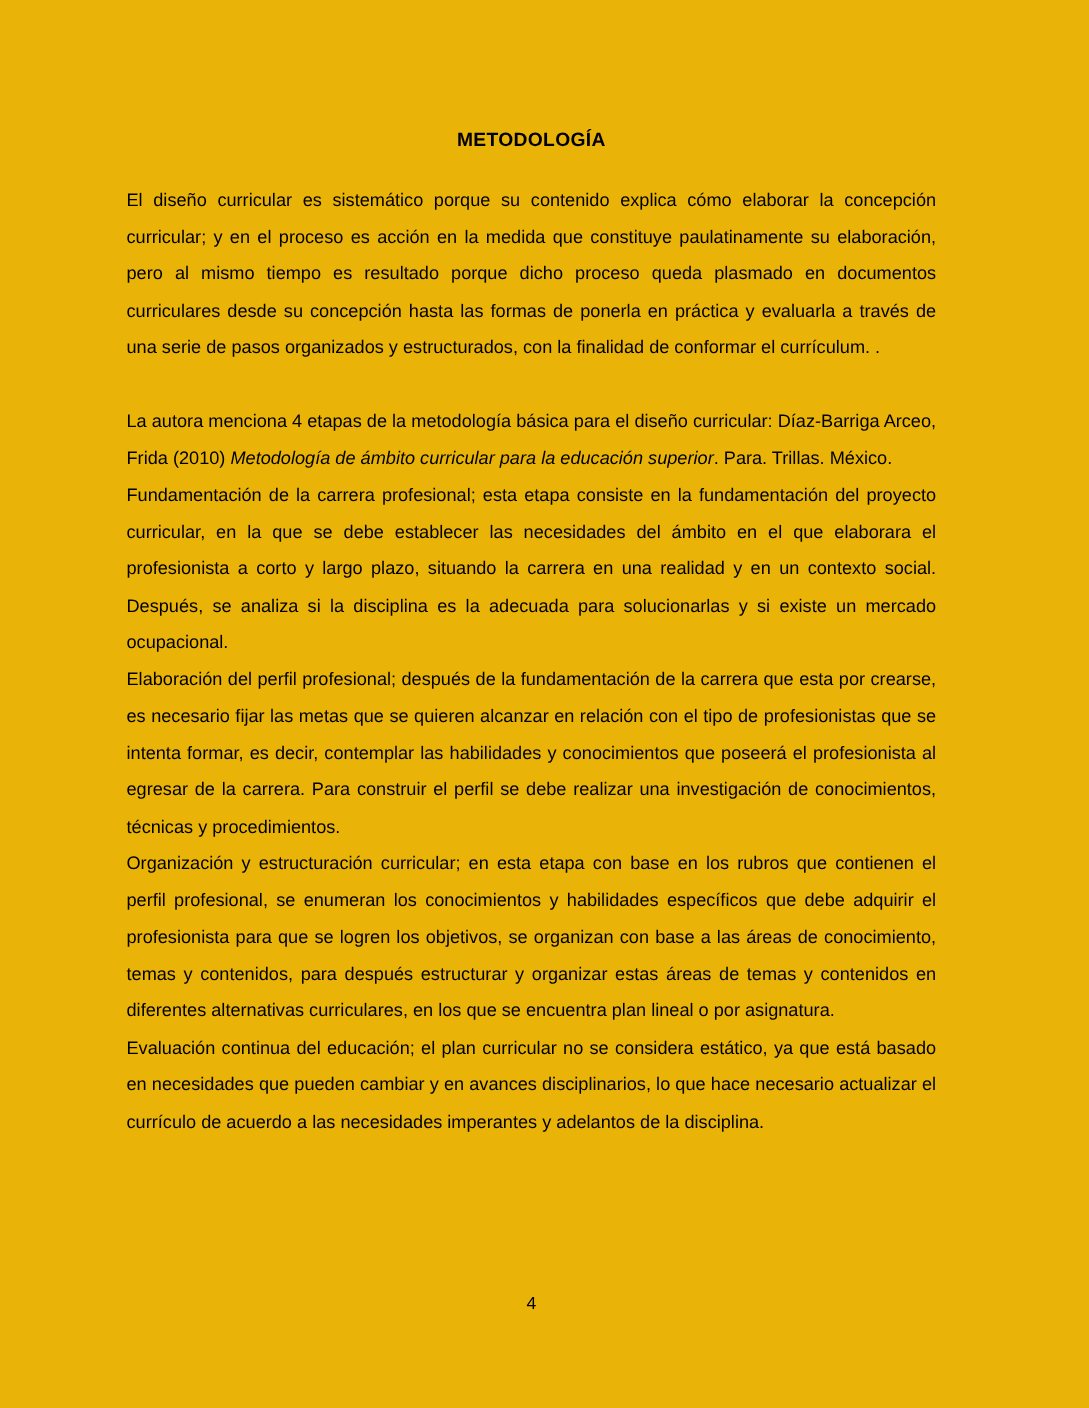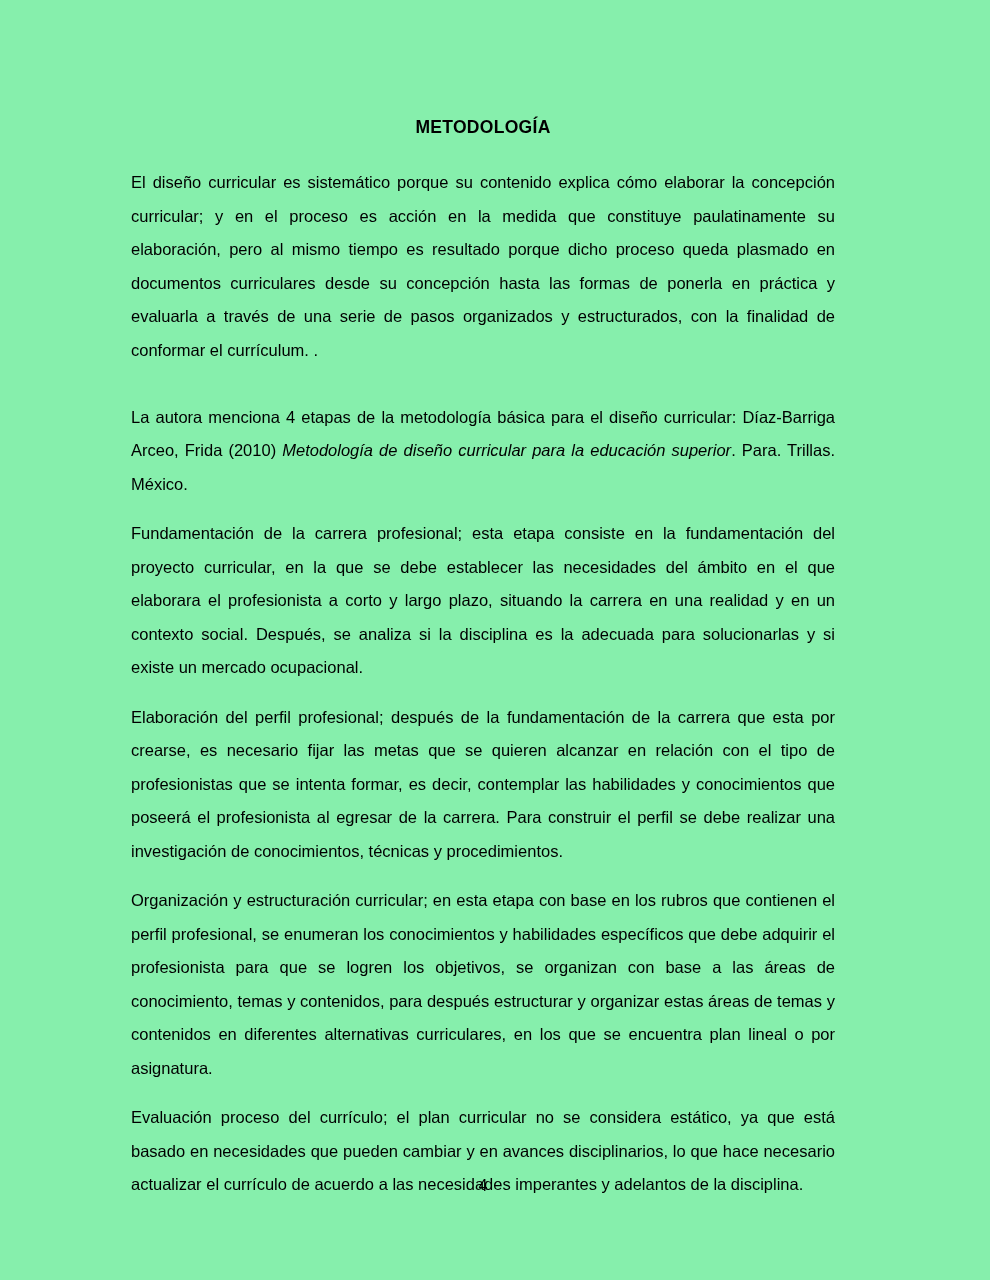--- a/index.html
+++ b/index.html
@@ -11,41 +11,41 @@
     width: 990px;
     height: 1280px;
     overflow: hidden;
     font-family: "Liberation Sans", sans-serif;
     color: #000000;
   }
   .page {
     position: relative;
     width: 990px;
     height: 1280px;
-    background: #86efac;
+    background: #eab308;
   }
   .content {
     position: absolute;
     left: 115px;
     top: 110px;
     width: 736px;
     font-size: 16.5px;
     line-height: 33.5px;
     text-align: justify;
   }
   .doc-title {
     font-size: 17.5px;
     font-weight: bold;
     text-align: center;
     line-height: 34px;
     margin: 0 0 22px 0;
     letter-spacing: 0.3px;
   }
   p.para {
-    margin: 16px;
+    margin: 0;
   }
   p.para.gap-after {
     margin-bottom: 33.5px;
   }
   p.para strong {
     font-weight: normal;
   }
   p.para em {
     font-style: italic;
   }
@@ -62,26 +62,26 @@
 </head>
 <body>
 
 <div class="page">
   <div class="content">
 
     <h1 class="doc-title">METODOLOGÍA</h1>
 
     <p class="para gap-after"><span>El diseño curricular es sistemático porque su contenido explica cómo elaborar la concepción curricular; y en el proceso es acción en la medida que constituye paulatinamente su elaboración, pero al mismo tiempo es  resultado porque dicho proceso queda plasmado en documentos curriculares desde su concepción hasta las formas de ponerla en práctica y evaluarla a través de una serie de pasos organizados y estructurados, con la finalidad de conformar el currículum. .</span></p>
 
-    <p class="para"><span>La autora menciona 4 etapas de la metodología básica para el diseño curricular: Díaz-Barriga Arceo, Frida (2010) </span><em>Metodología de diseño curricular para la educación superior</em><span>. Para. Trillas. México.</span></p>
+    <p class="para"><span>La autora menciona 4 etapas de la metodología básica para el diseño curricular: Díaz-Barriga Arceo, Frida (2010) </span><em>Metodología de ámbito curricular para la educación superior</em><span>. Para. Trillas. México.</span></p>
 
     <p class="para"><strong>Fundamentación de la carrera profesional</strong><span>; esta etapa consiste en la fundamentación del proyecto curricular, en la que se debe establecer las necesidades del ámbito en el que elaborara el profesionista a corto y largo plazo, situando la carrera en una realidad y en un contexto social. Después, se analiza si la disciplina es la adecuada para solucionarlas y si existe un mercado ocupacional.</span></p>
 
     <p class="para"><strong>Elaboración del perfil profesional</strong><span>; después de la fundamentación de la carrera que esta por crearse, es necesario fijar las metas que se quieren alcanzar en relación con el tipo de profesionistas que se intenta formar, es decir, contemplar las habilidades y conocimientos que poseerá el profesionista al egresar de la carrera. Para construir el perfil se debe realizar una investigación de conocimientos, técnicas y procedimientos.</span></p>
 
     <p class="para"><strong>Organización y estructuración curricular</strong><span>; en esta etapa con base en los rubros que contienen el perfil profesional, se enumeran los conocimientos y habilidades específicos que debe adquirir el profesionista para que se logren los objetivos, se organizan con base a las áreas de conocimiento, temas y contenidos, para después estructurar y organizar estas áreas de temas y contenidos en diferentes alternativas curriculares, en los que se encuentra plan lineal o por asignatura.</span></p>
 
-    <p class="para"><strong>Evaluación proceso del currículo</strong><span>; el plan curricular no se considera estático, ya que está basado en necesidades que pueden cambiar y en avances disciplinarios, lo que hace necesario actualizar el currículo de acuerdo a las necesidades imperantes y adelantos de la disciplina.</span></p>
+    <p class="para"><strong>Evaluación continua del educación</strong><span>; el plan curricular no se considera estático, ya que está basado en necesidades que pueden cambiar y en avances disciplinarios, lo que hace necesario actualizar el currículo de acuerdo a las necesidades imperantes y adelantos de la disciplina.</span></p>
 
   </div>
 
   <div class="page-number">4</div>
 </div>
 
 </body></html>

